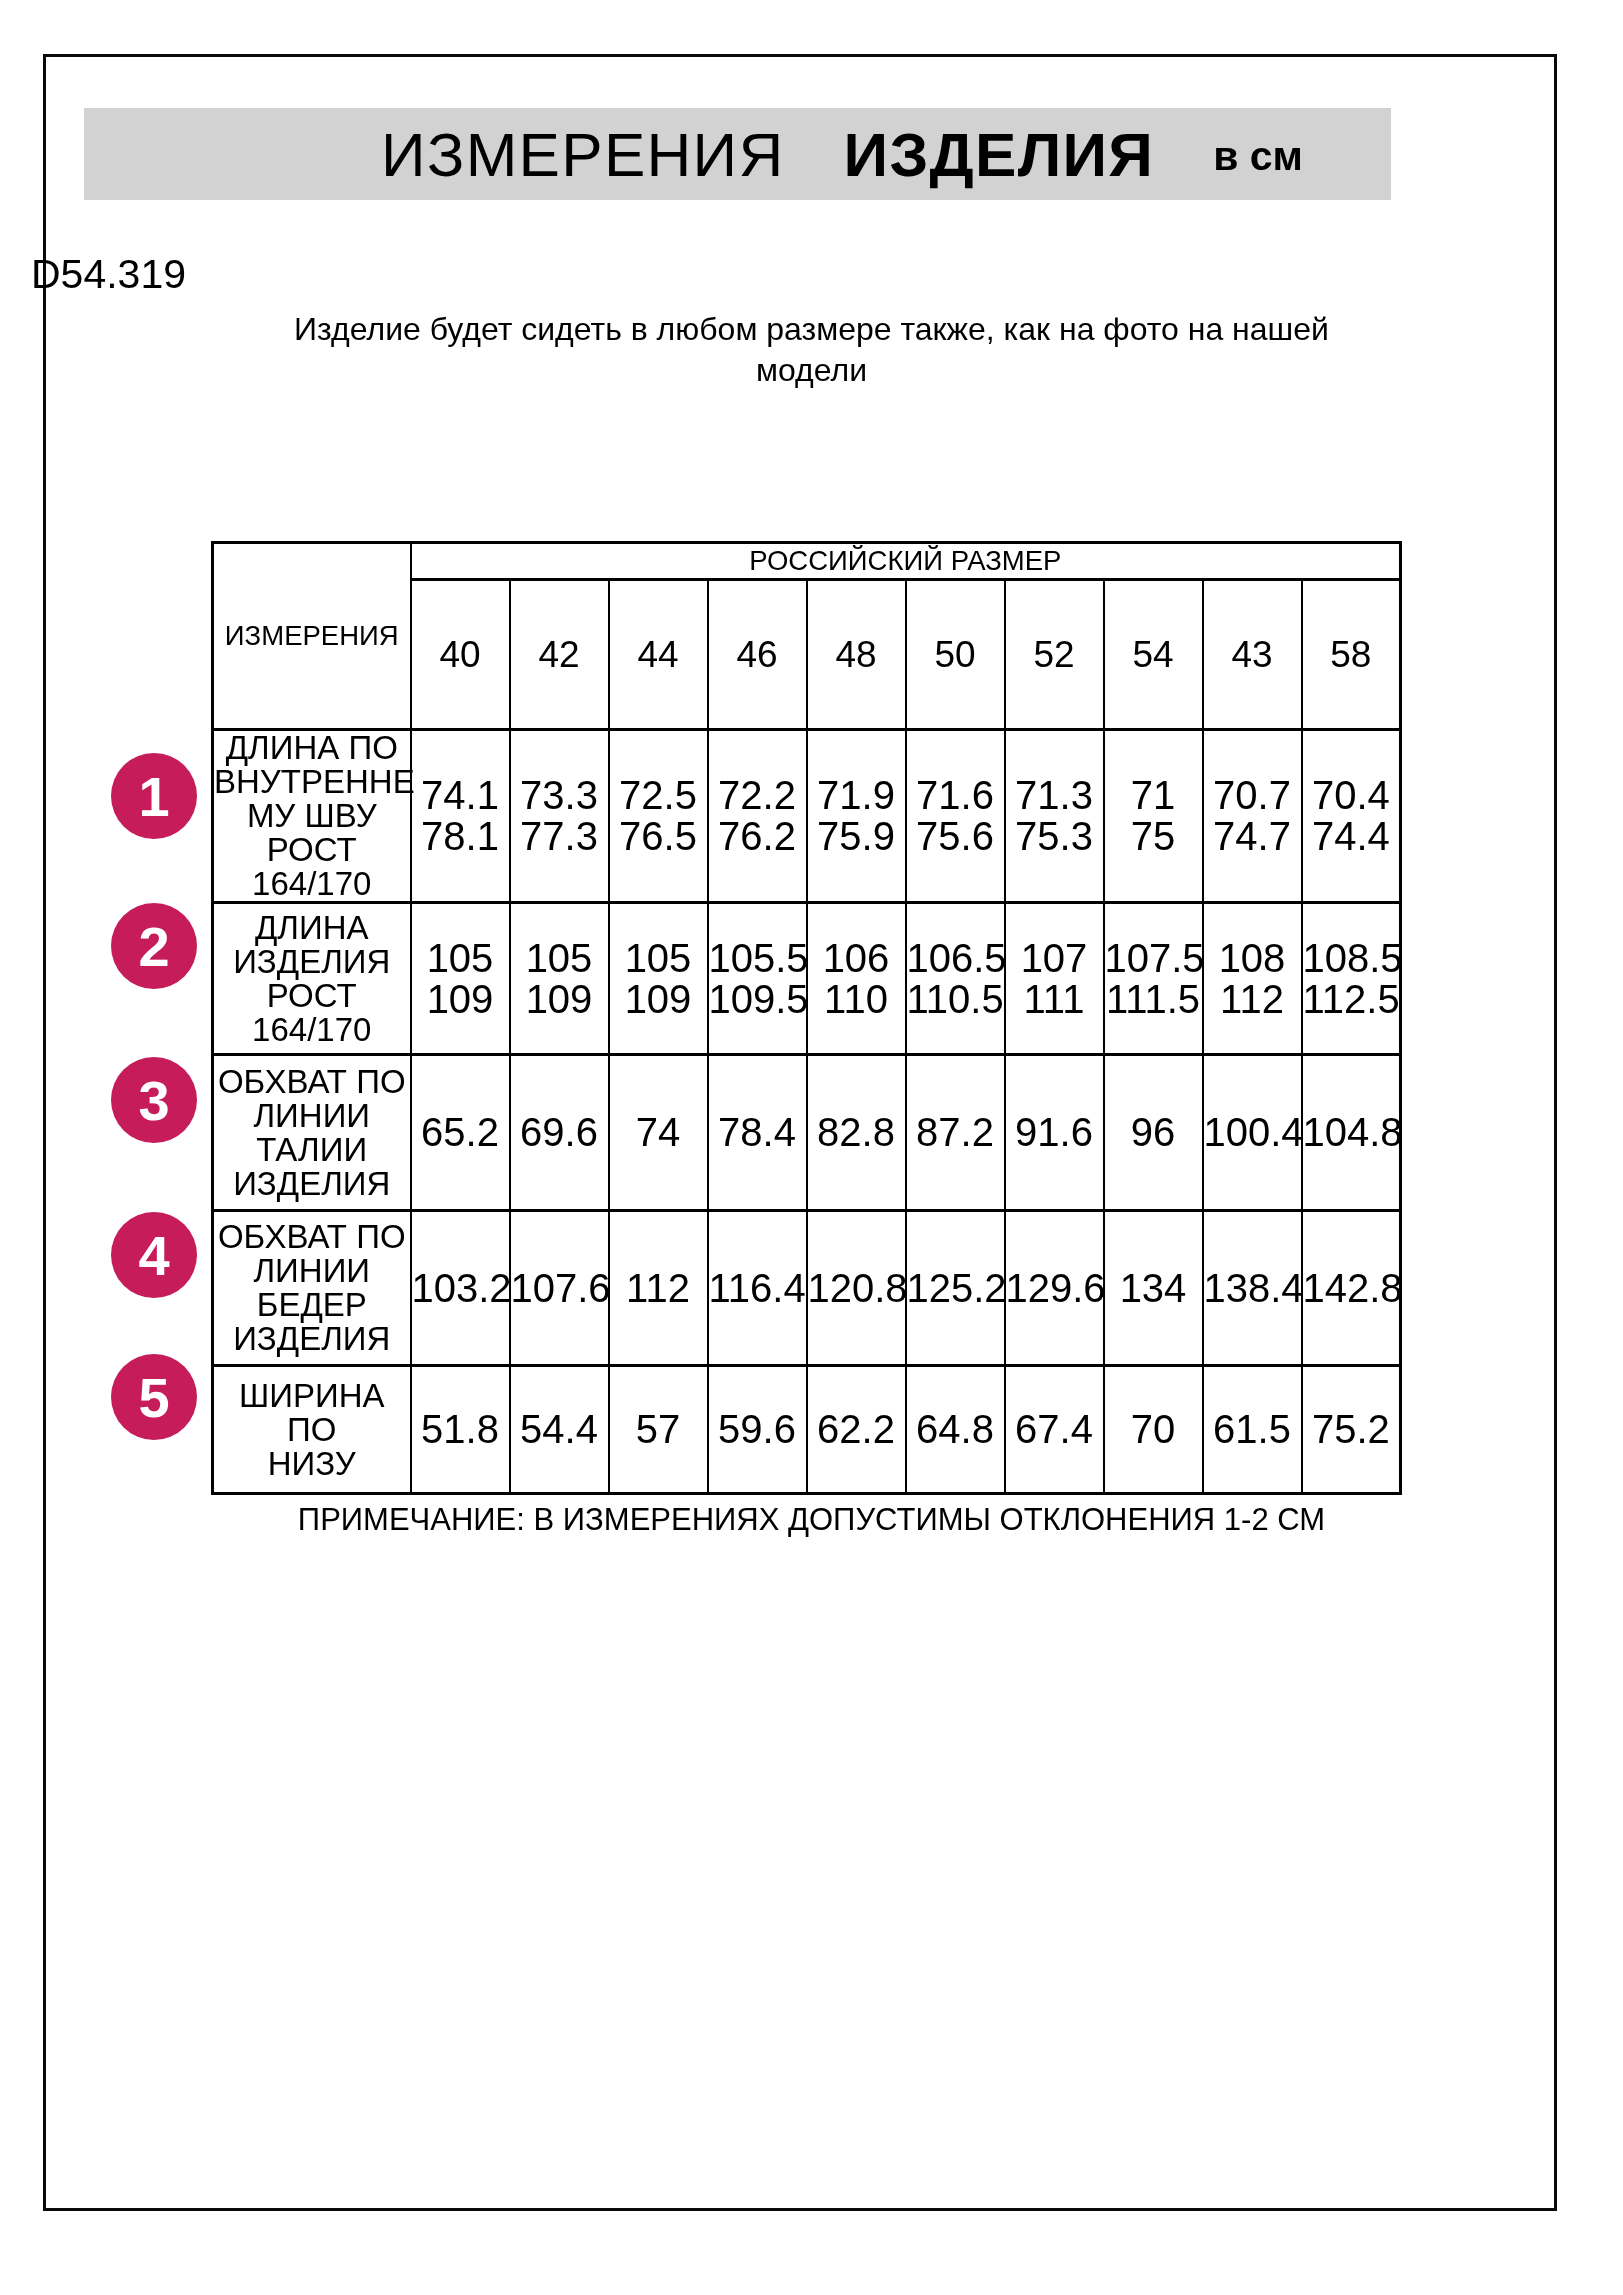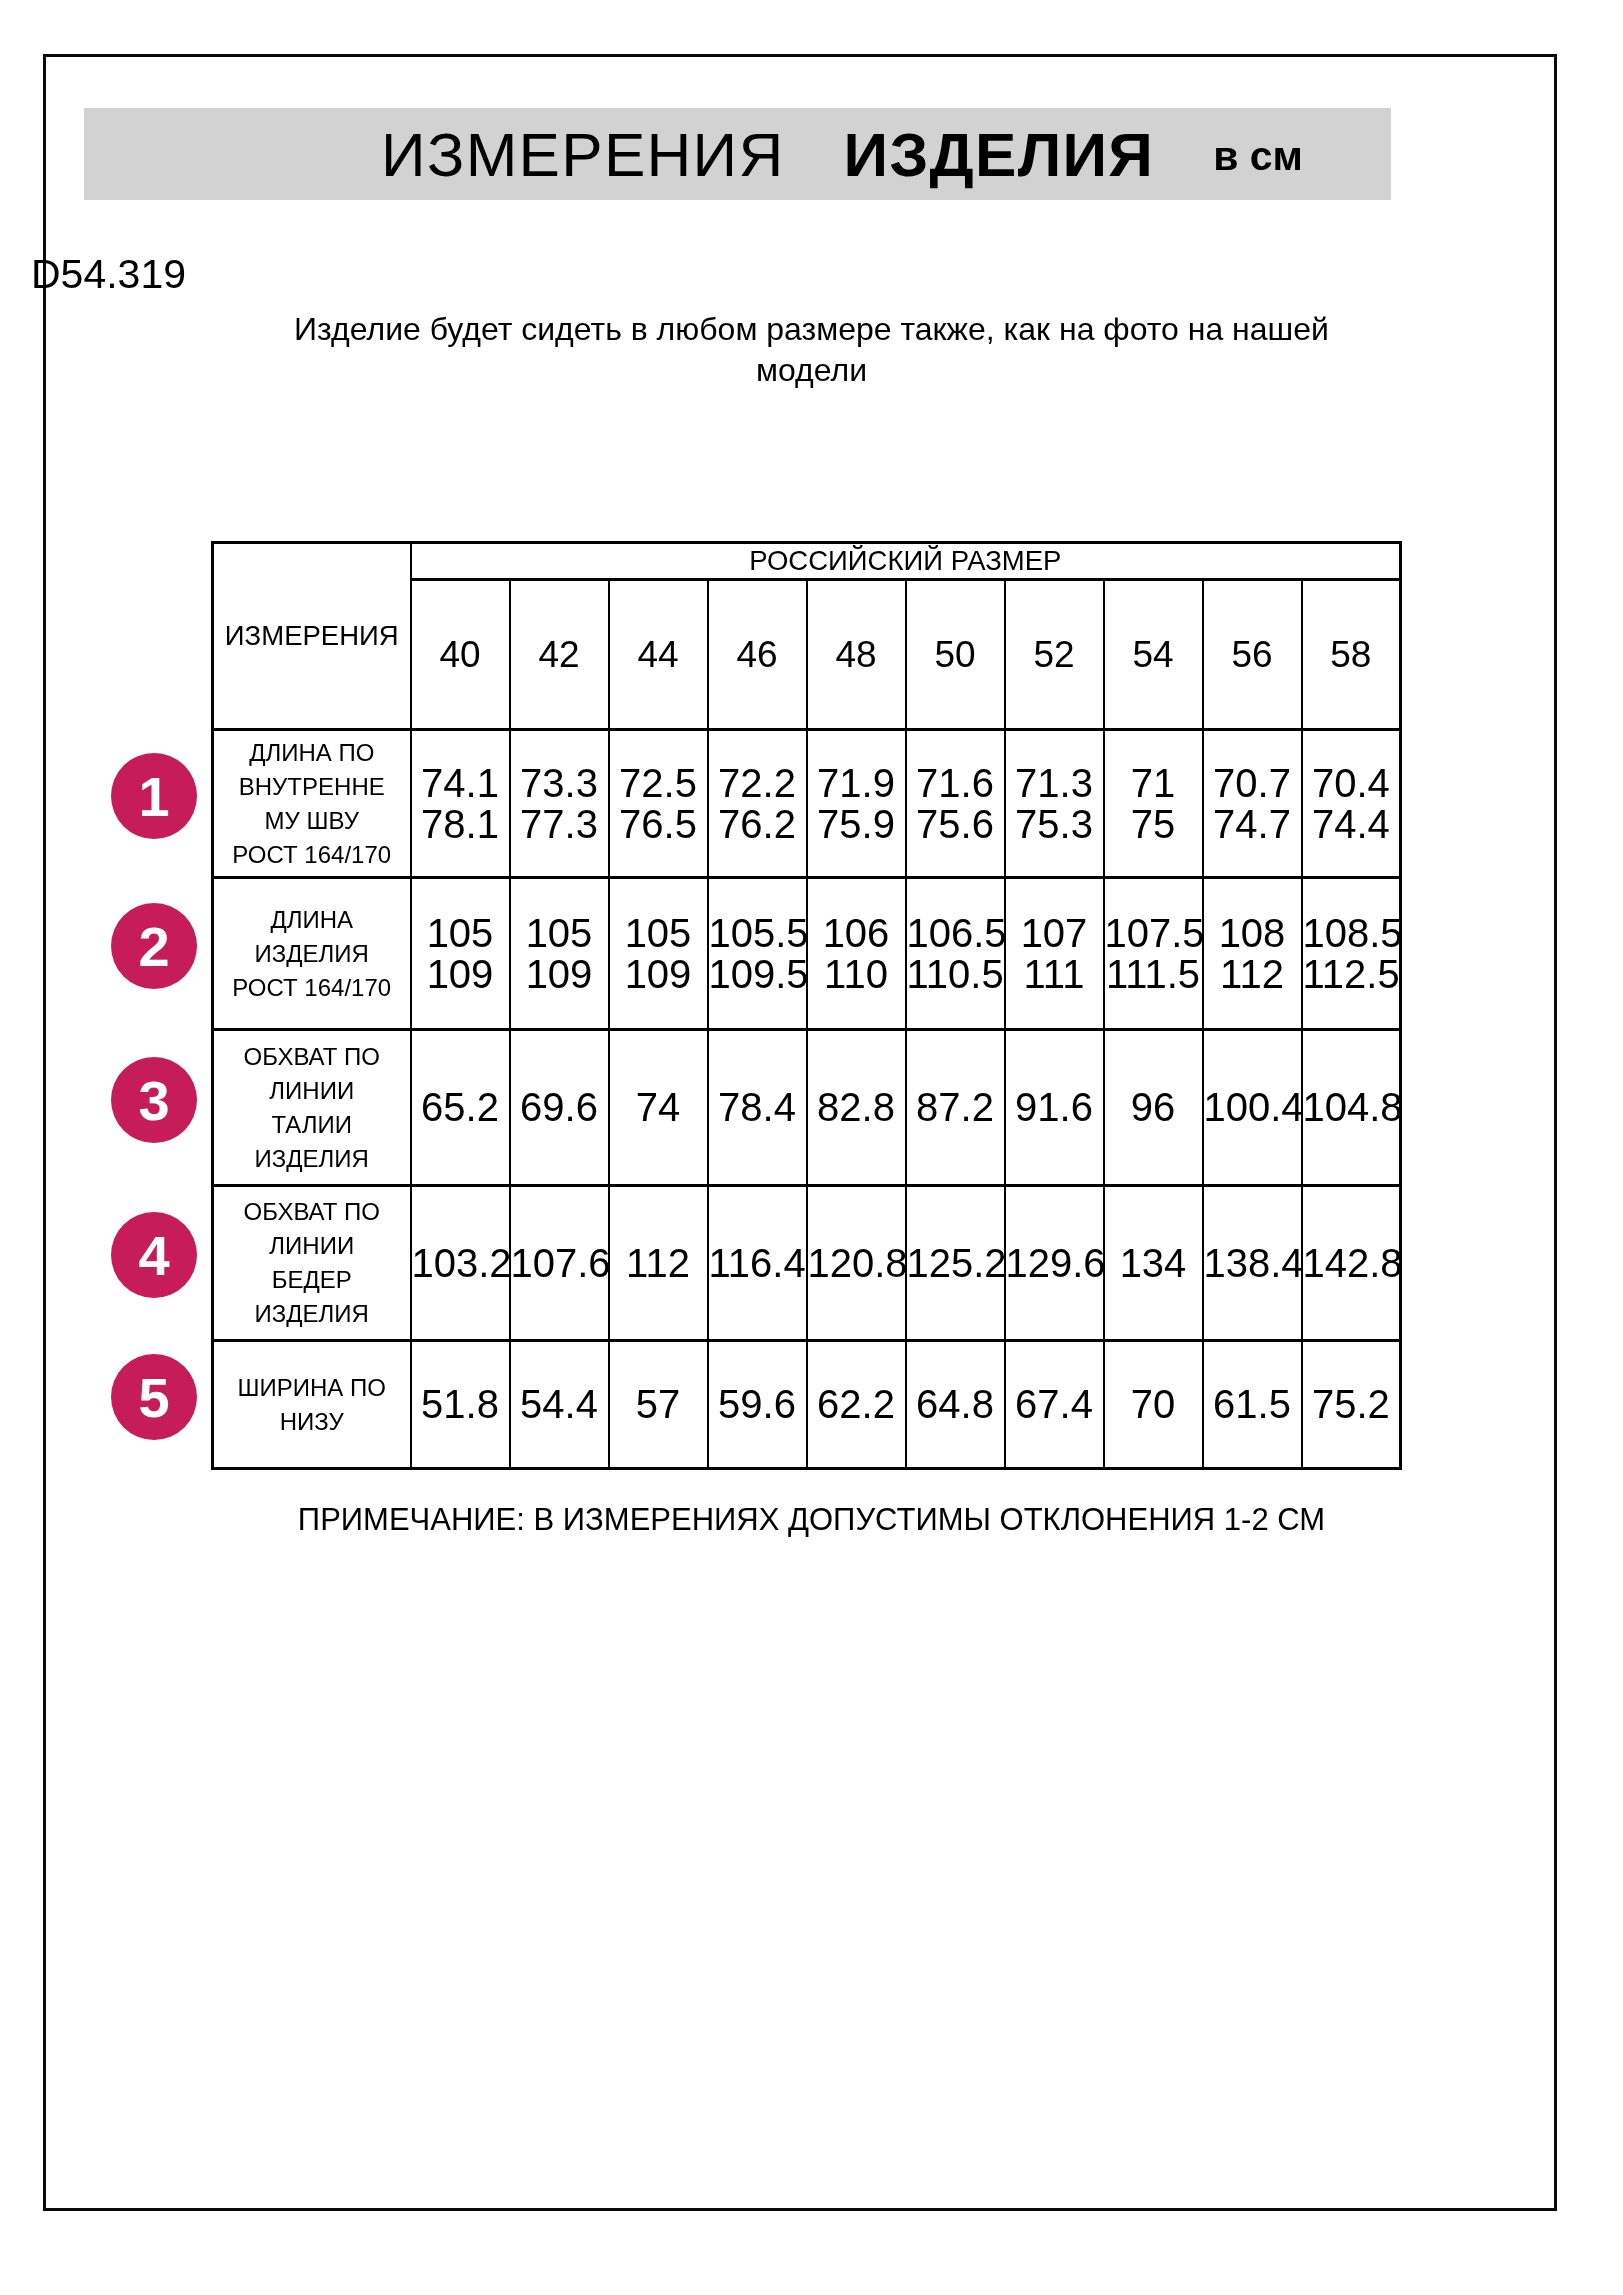--- a/index.html
+++ b/index.html
@@ -47,21 +47,21 @@
     border:2px solid #000;
     border-top-width:3.3px;border-bottom-width:3.3px;
     text-align:center;vertical-align:middle;
     padding:0;font-weight:normal;
   }
   col.c-label{width:198px;}
   col.c-size{width:99px;}
   .r-group th{height:34px;font-size:27.5px;}
   .r-group th.group-label{border-bottom-width:2px;}
   .r-sizes th{height:147px;font-size:37px;font-weight:bold;}
-  .rlabel{font-size:24px;line-height:34px;white-space:pre-line;}
+  .rlabel{font-size:33px;line-height:34px;white-space:pre-line;}
   .r-data td{font-size:40px;line-height:41px;white-space:pre-line;}
   .rd0{height:148px;}
   .rd1{height:152px;}
   .rd2{height:156px;}
   .rd3{height:155px;}
   .rd4{height:128px;}
   
   .badge{
     position:absolute;left:111px;width:86px;height:86px;
     border-radius:50%;background:#c61c5a;color:#ffffff;
@@ -117,21 +117,21 @@
     </tr>
     <tr class="r-sizes">
       <th>40</th>
       <th>42</th>
       <th>44</th>
       <th>46</th>
       <th>48</th>
       <th>50</th>
       <th>52</th>
       <th>54</th>
-      <th>56</th>
+      <th>43</th>
       <th>58</th>
     </tr>
     <tr class="r-data rd0">
       <th class="rlabel">ДЛИНА ПО
 ВНУТРЕННЕ
 МУ ШВУ
 РОСТ 164/170</th>
       <td>74.1
 78.1</td>
       <td>73.3

